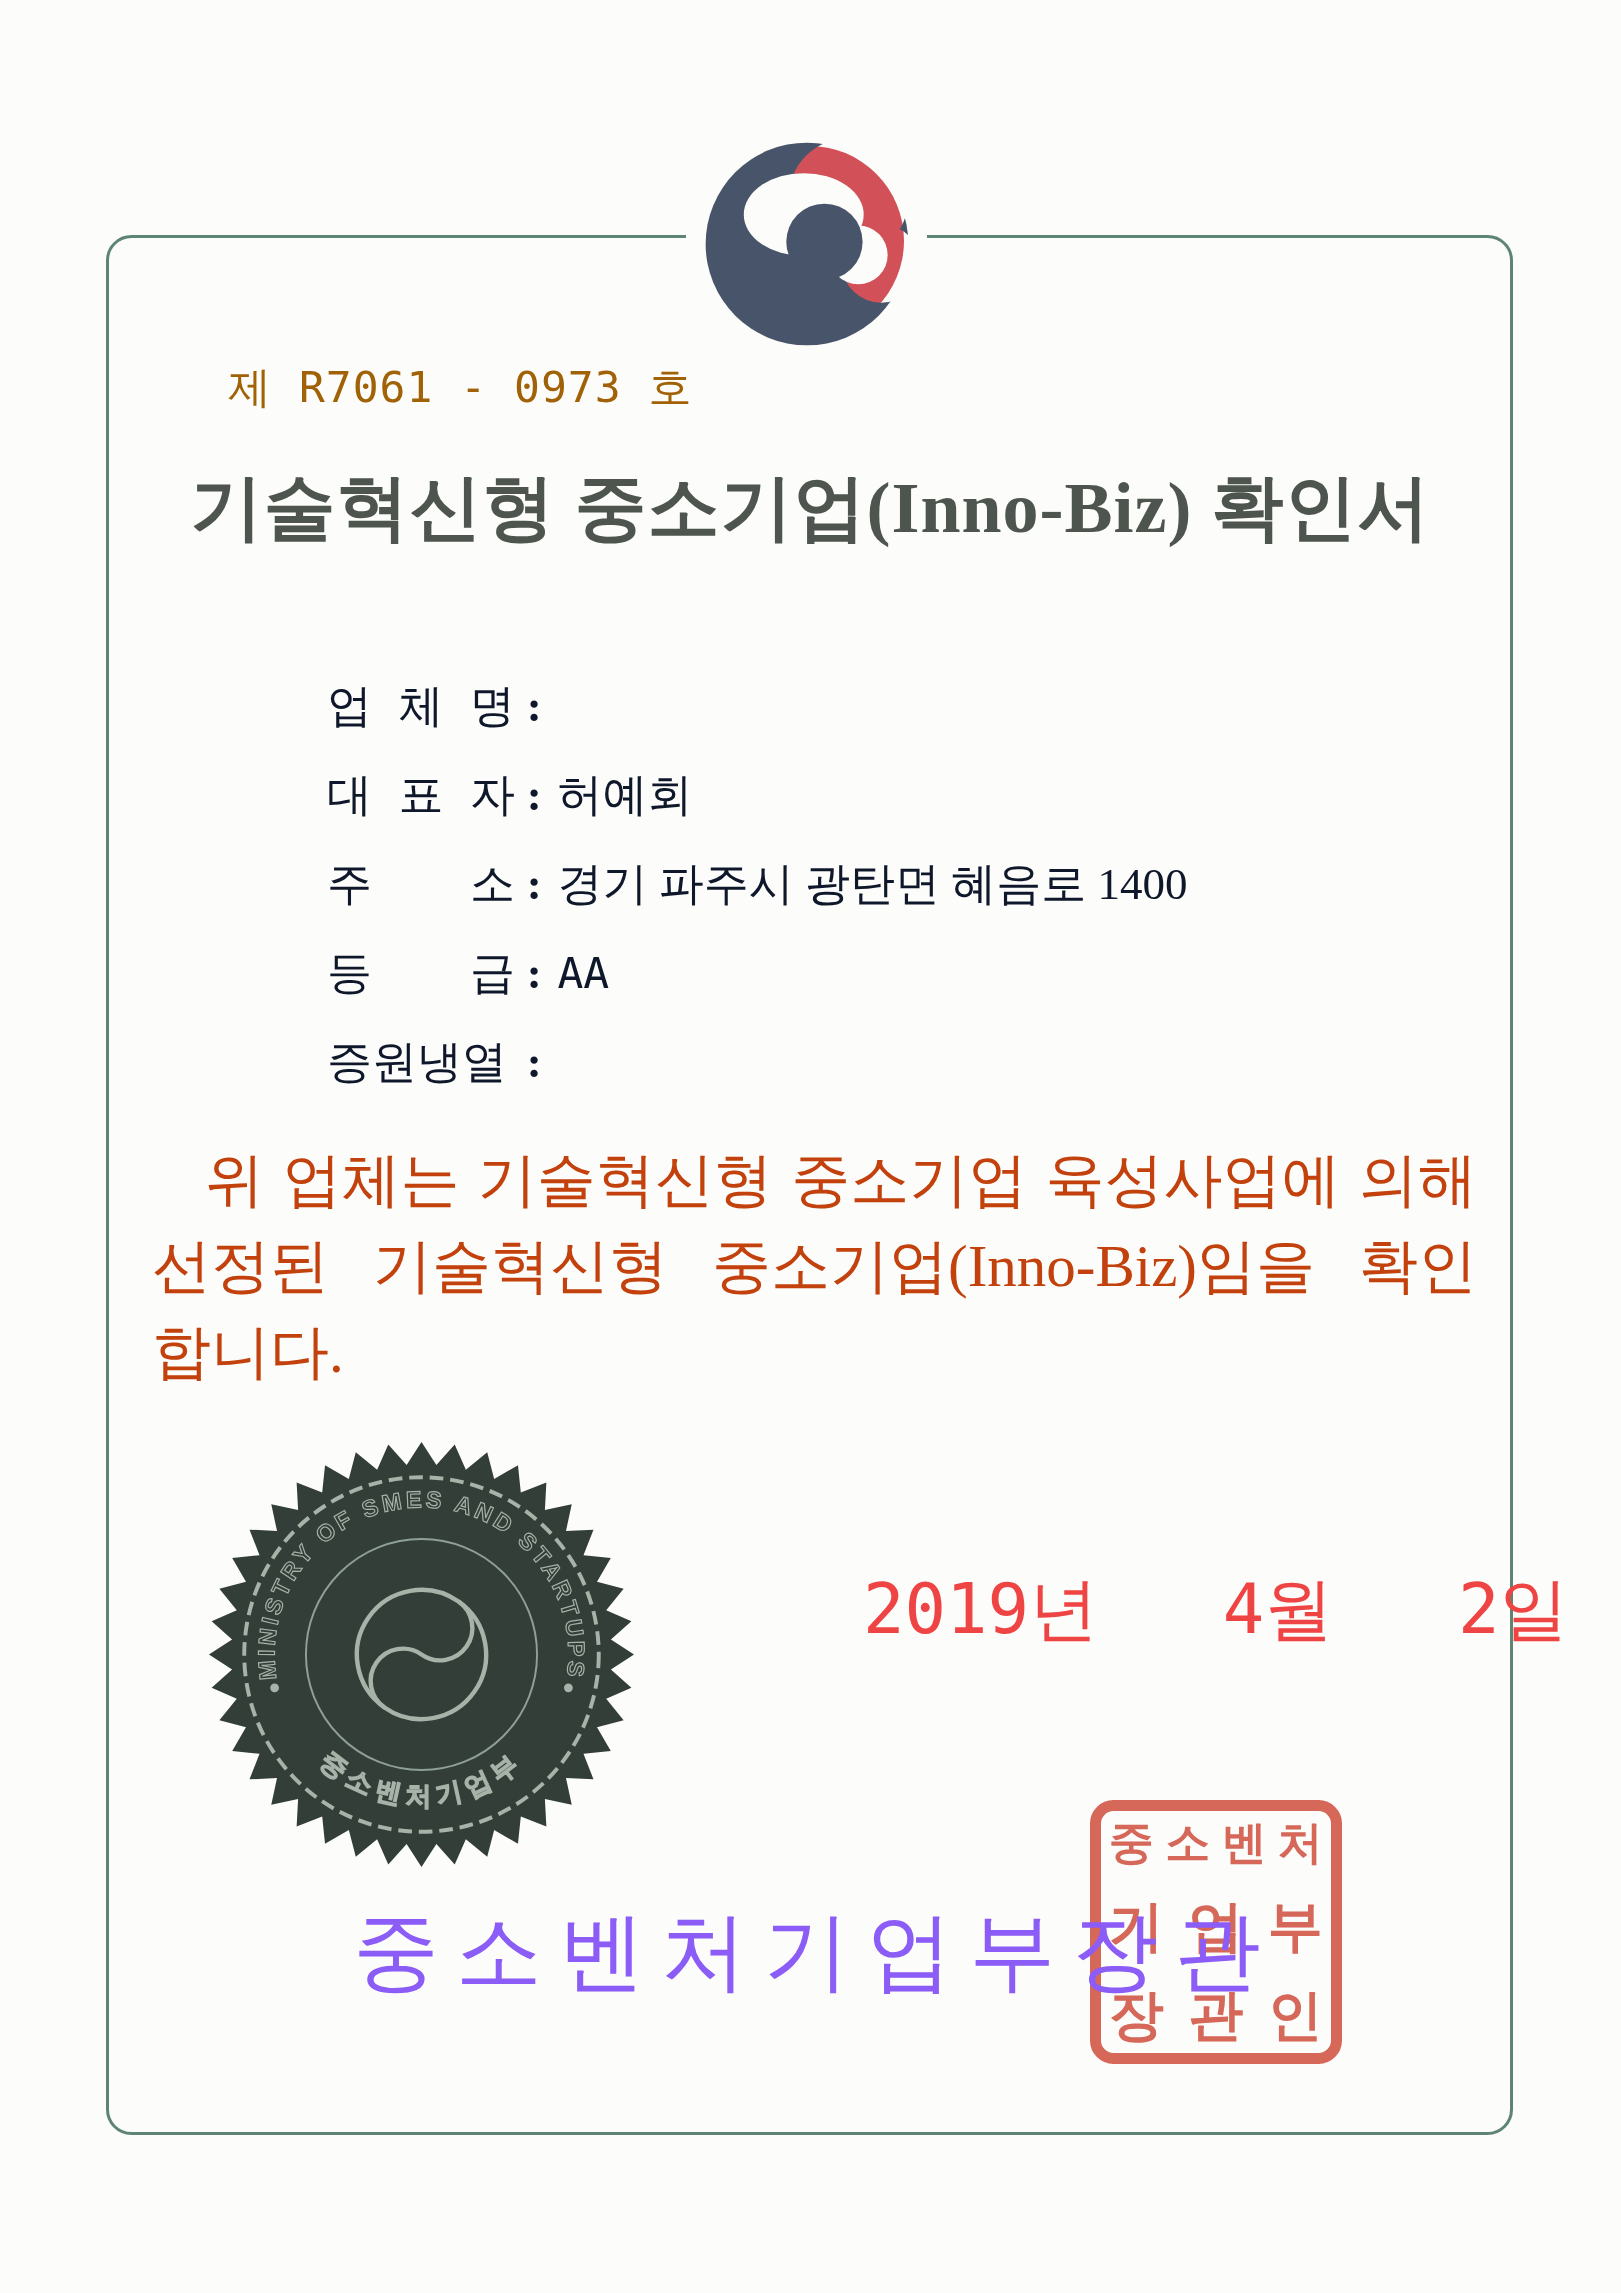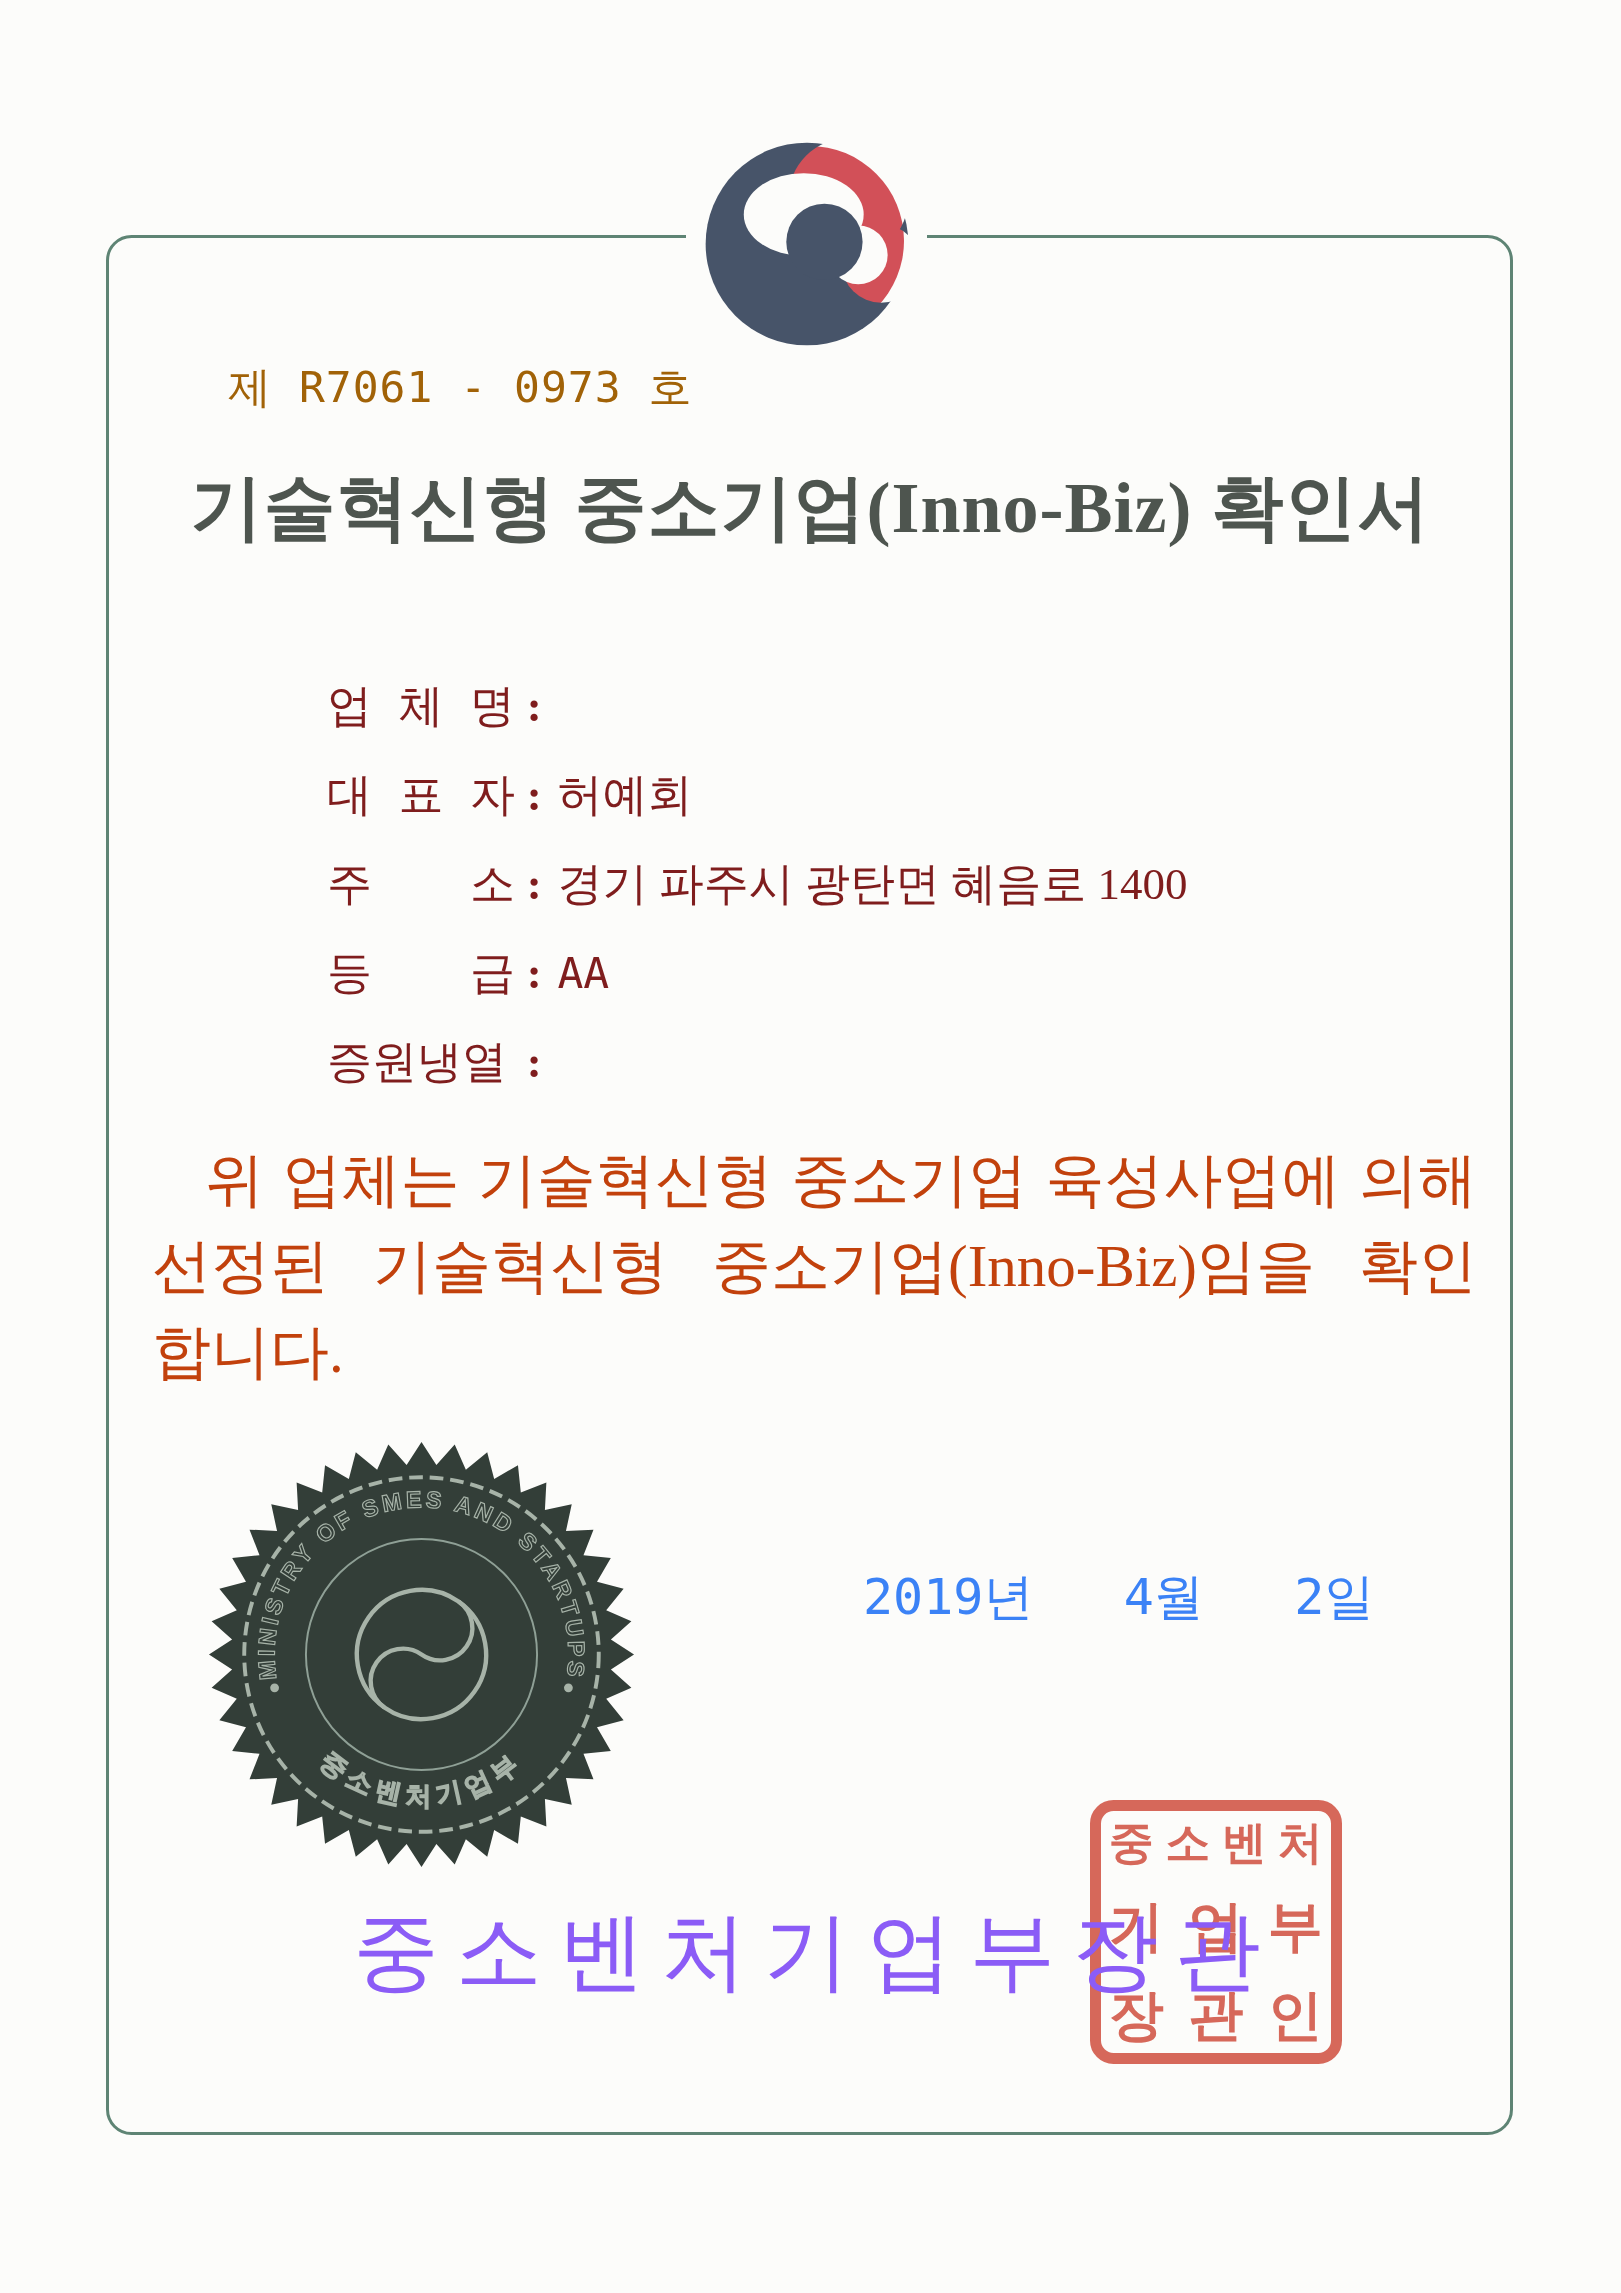--- a/index.html
+++ b/index.html
@@ -31,21 +31,21 @@
     font-size:43px;color:#a16207;letter-spacing:1px;white-space:pre;
     z-index:3;
   }
   
   .title{
     position:absolute;left:0;top:460px;width:1621px;
     text-align:center;font-size:72px;font-weight:700;
     color:#4e554f;letter-spacing:1px;z-index:3;
   }
   
-  .fields{position:absolute;left:327px;top:676px;z-index:3;color:#7f1d1d;}
+  .fields{position:absolute;left:327px;top:676px;z-index:3;color:#0f172a;}
   .field-row{display:flex;align-items:baseline;font-size:45px;margin-bottom:29px;}
   .field-label{
     display:inline-block;width:188px;
     text-align:justify;text-align-last:justify;white-space:normal;
   }
   .field-sep{margin:0 15.7px 0 11.8px;font-weight:700;}
   .field-value{white-space:pre;font-weight:500;}
   .mono-ish{font-family:"DejaVu Sans Mono", monospace;font-size:43px;}
   
   .body-text{
@@ -53,21 +53,21 @@
     font-size:59px;line-height:86px;color:#c2410c;z-index:3;
   }
   .body-line-justify{text-align:justify;text-align-last:justify;}
   .body-line1{text-indent:53px;}
   
   .seal{position:absolute;left:208px;top:1441px;width:427px;height:427px;z-index:2;}
   
   .issue-date{
     position:absolute;left:863px;top:1564px;
     font-family:"DejaVu Sans Mono", monospace;
-    font-size:50px;color:#3b82f6;white-space:pre;z-index:3;
+    font-size:69px;color:#ef4444;white-space:pre;z-index:3;
   }
   
   .minister{
     position:absolute;left:353px;top:1894px;
     font-size:86px;color:#8b5cf6;letter-spacing:16.7px;
     font-weight:500;white-space:nowrap;z-index:4;
   }
   
   .stamp{
     position:absolute;left:1090px;top:1800px;

